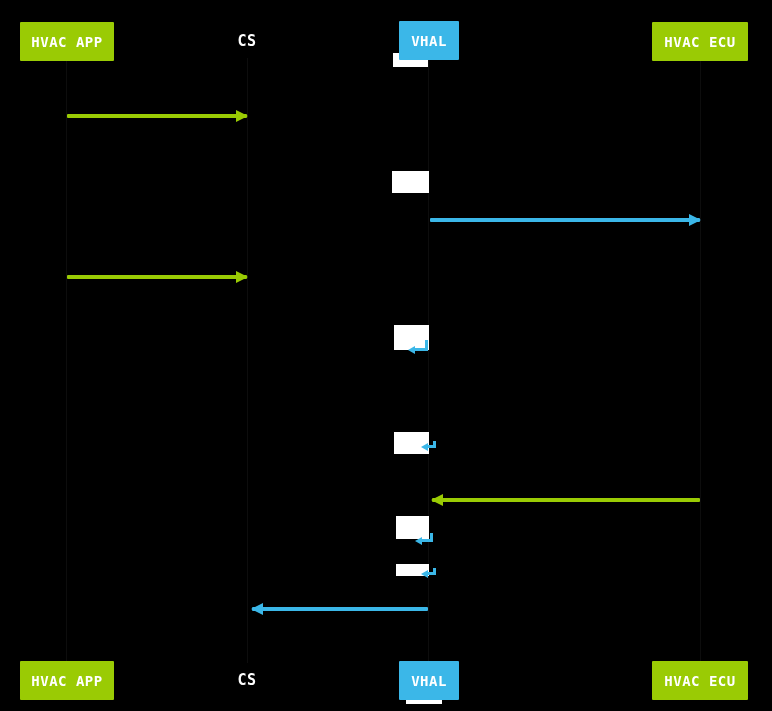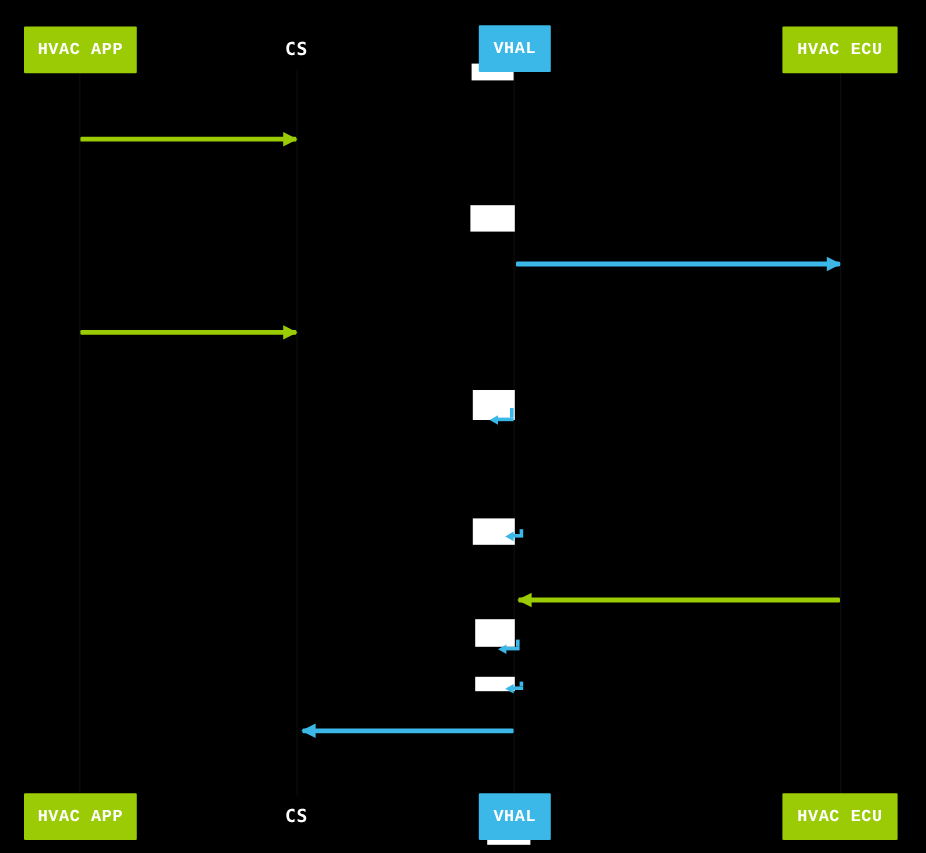--- a/index.html
+++ b/index.html
@@ -24,21 +24,20 @@
     justify-content: center;
     color: #ffffff;
     font-family: "DejaVu Sans Mono", "Liberation Mono", monospace;
     font-weight: bold;
     letter-spacing: 0.5px;
     white-space: pre;
     box-sizing: border-box;
   }
   .participant.boxed {
     border-radius: 1px;
-    font-family: Liberation Mono, monospace;
   }
   .participant.plain {
     background: transparent;
   }
   .lifeline {
     position: absolute;
     width: 1px;
     background: #0d0d0d;
   }
   .activation {

